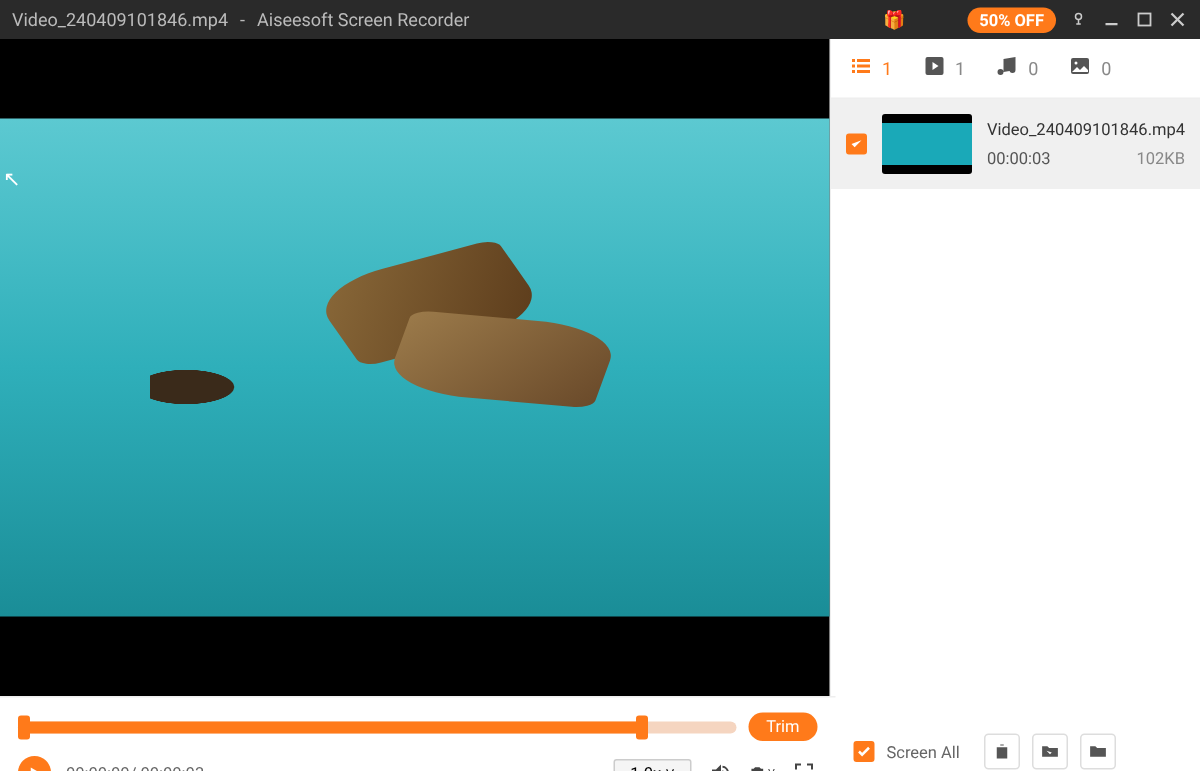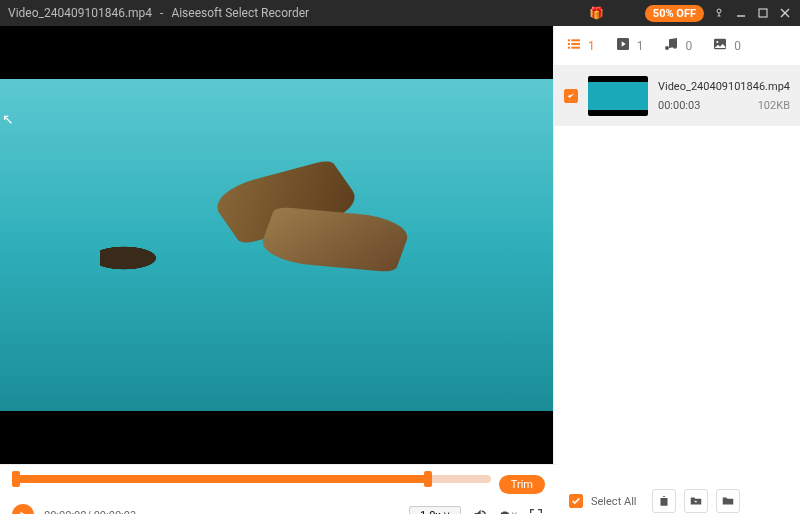--- a/index.html
+++ b/index.html
@@ -28,21 +28,21 @@
 .item { display: flex; align-items: center; padding: 10px 10px; background: #f0f0f0; gap: 10px; }
 .item-check { width: 14px; height: 14px; border: 1.5px solid #ff7a1a; border-radius: 2px; display: flex; align-items: center; justify-content: center; background: #ff7a1a; }
 .item-check svg { width: 10px; height: 10px; fill: #fff; }
 .thumb { width: 60px; height: 40px; background: linear-gradient(180deg, #000 0%, #000 15%, #1aa9b8 15%, #1aa9b8 85%, #000 85%); border-radius: 2px; position: relative; }
 .item-meta { flex: 1; font-size: 11px; color: #555; display: flex; flex-direction: column; gap: 6px; }
 .item-row { display: flex; justify-content: space-between; align-items: center; }
 .item-name { color: #333; font-size: 11px; }
 .item-size { color: #888; }
 
 .controls { padding: 10px 12px 12px; border-top: 1px solid #eee; }
-.timeline-row { display: flex; gap: 8px; margin-bottom: 10px; }
+.timeline-row { display: flex; align-items: center; gap: 8px; margin-bottom: 10px; }
 .timeline { flex: 1; height: 8px; background: #f5d5c0; border-radius: 4px; position: relative; }
 .timeline-fill { position: absolute; left: 0; top: 0; height: 100%; background: #ff7a1a; border-radius: 4px; }
 .timeline-handle { position: absolute; top: -4px; width: 8px; height: 16px; background: #ff7a1a; border-radius: 2px; }
 .trim-btn { background: #ff7a1a; color: #fff; font-size: 11px; padding: 3px 12px; border-radius: 10px; cursor: pointer; }
 
 .play-row { display: flex; align-items: center; gap: 10px; }
 .play-left { flex: 1; display: flex; align-items: center; gap: 10px; }
 .play-btn { width: 22px; height: 22px; border-radius: 50%; background: #ff7a1a; display: flex; align-items: center; justify-content: center; cursor: pointer; }
 .play-btn svg { width: 10px; height: 10px; fill: #fff; }
 .time-text { font-size: 11px; color: #666; }
@@ -68,21 +68,21 @@
 .controls-left { width: 557px; }
 .controls-right { flex: 1; padding: 0 12px; display: flex; align-items: center; }
 </style>
 </head>
 <body>
 
 <div class="titlebar">
   <div class="t-left">
     <span>Video_240409101846.mp4</span>
     <span style="margin:0 6px">-</span>
-    <span>Aiseesoft Select Recorder</span>
+    <span>Aiseesoft Screen Recorder</span>
   </div>
   <div class="t-right">
     <div class="gift">
       <span>🎁</span>
       <span class="gift-badge">50% OFF</span>
     </div>
     <div class="win-btn">
         <svg viewBox="0 0 24 24" fill="none" stroke="currentColor" stroke-width="2">
           <circle cx="12" cy="8" r="4"></circle>
           <path d="M12 12v6m-3 0h6"></path>
@@ -215,21 +215,21 @@
         </div>
       </div>
     </div>
     <div class="controls-right">
       <div class="sel-row">
         <div class="sel-check">
             <svg viewBox="0 0 12 12">
               <path d="M2 6l2.5 2.5L10 3" stroke="#fff" stroke-width="2" fill="none"></path>
             </svg>
           </div>
-        <span>Select All</span>
+        <span>Screen All</span>
         <div class="sel-spacer"></div>
         <div class="icon-btn">
             <svg viewBox="0 0 24 24">
               <path d="M6 7h12v13H6zM4 5h16M10 4h4v1h-4z"></path>
             </svg>
           </div>
         <div class="icon-btn">
             <svg viewBox="0 0 24 24">
               <path d="M3 6h6l2 2h10v10H3z"></path>
               <path d="M8 11l4 4 2-2" fill="#fff"></path>

